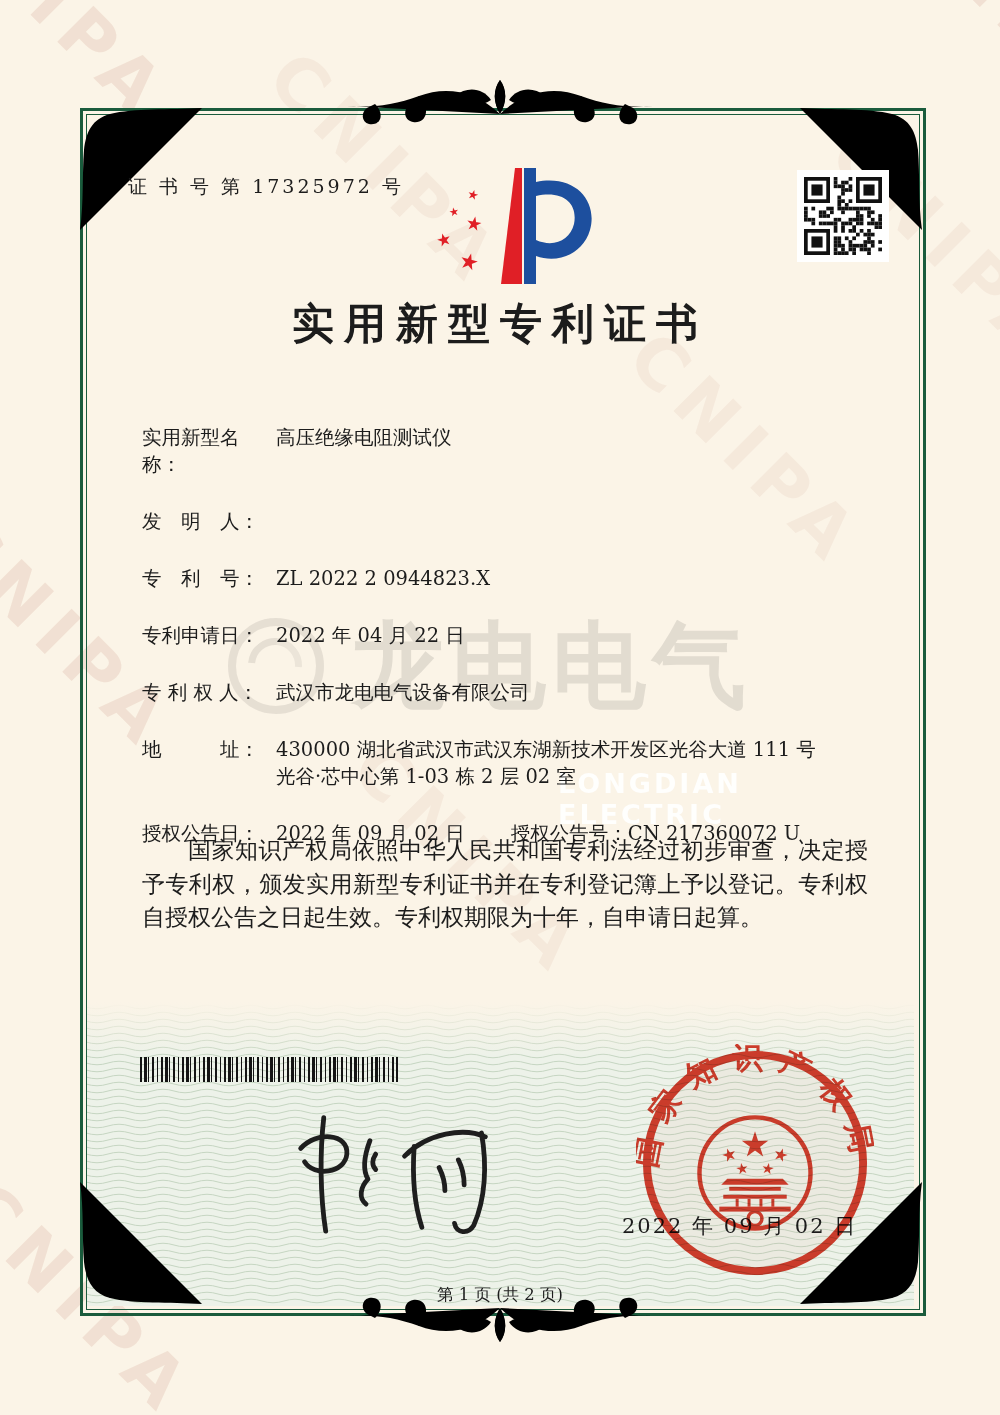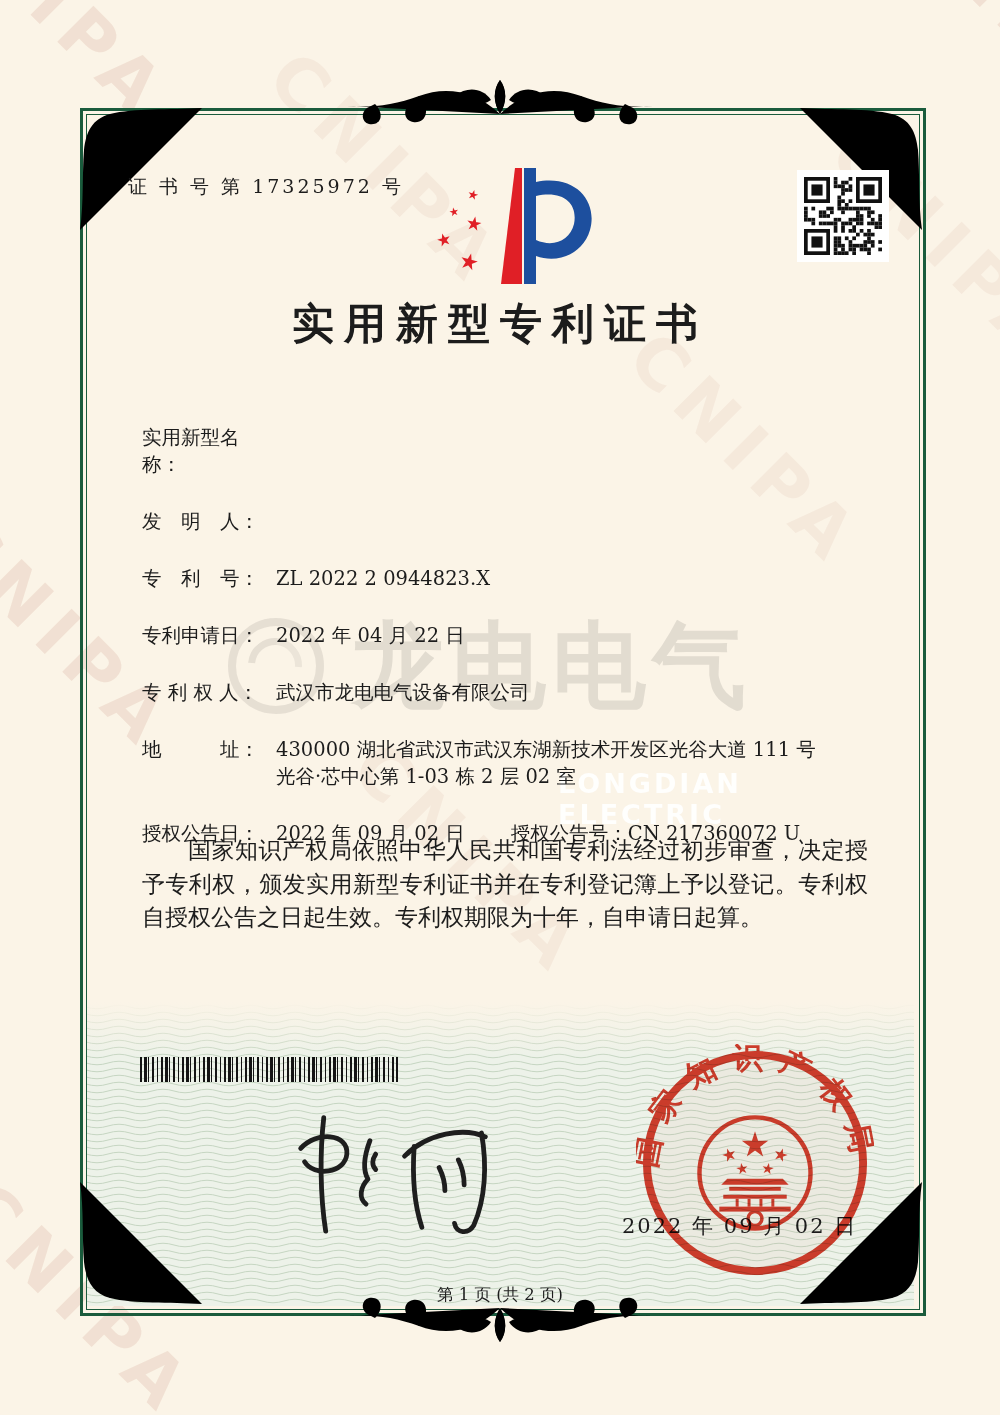--- a/index.html
+++ b/index.html
@@ -356,20 +356,21 @@
         <rect x="3.7142857142857144" y="55.714285714285715" width="18.571428571428573" height="18.571428571428573" fill="#fff"></rect>
         <rect x="7.428571428571429" y="59.42857142857143" width="11.142857142857142" height="11.142857142857142" fill="#111"></rect>
       </svg>
   </div>
 
   <div class="doc-title">实用新型专利证书</div>
 
   <div class="fields">
     <div class="field-row">
       <span class="field-label">实用新型名称：</span>
+      <span class="field-value">高压绝缘电阻测试仪</span>
     </div>
     <div class="field-row">
       <span class="field-label">发　明　人：</span>
     </div>
     <div class="field-row">
       <span class="field-label">专　利　号：</span>
       <span class="field-value">ZL 2022 2 0944823.X</span>
     </div>
     <div class="field-row">
       <span class="field-label">专利申请日：</span>

